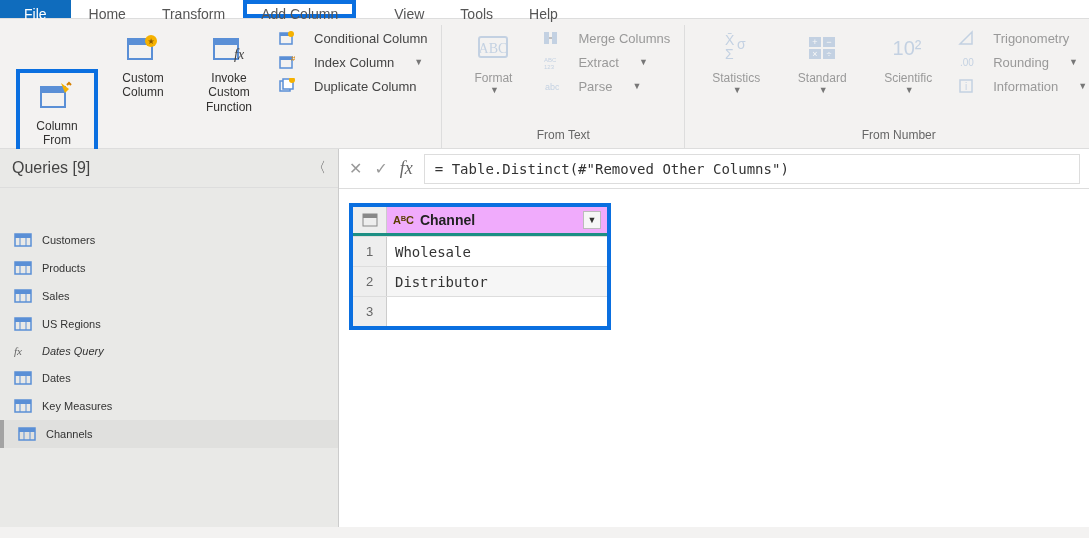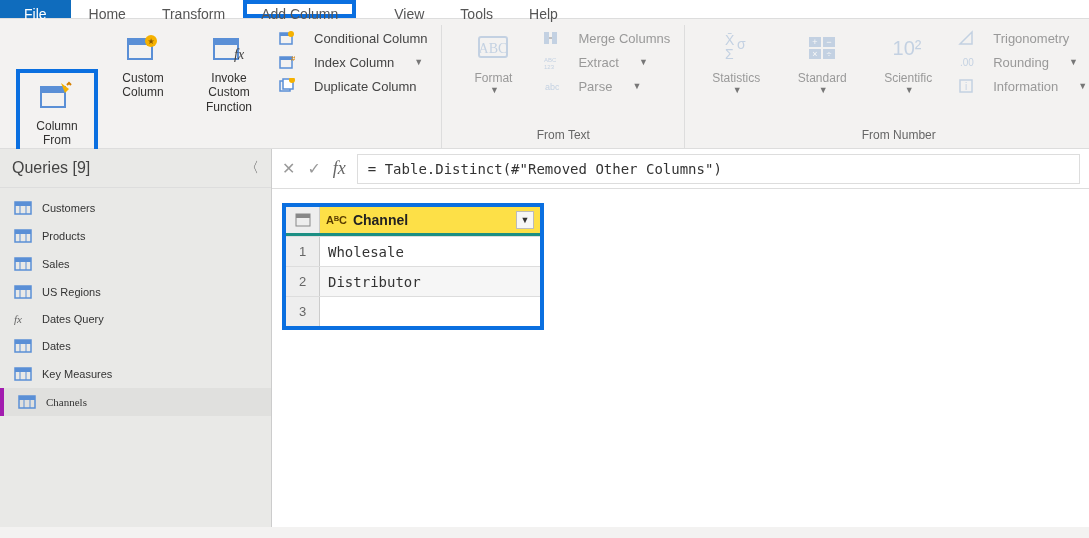--- a/index.html
+++ b/index.html
@@ -105,25 +105,26 @@
 .small-btn.faded, .big-btn.faded { color:#999; }
 .small-btn.faded .ic svg, .big-btn.faded .ico-box svg { opacity:.55; }
 .drop { font-size:9px; color:#777; margin-left:2px;}
 
 
 .main {
   display:flex;
   height: calc(100% - 160px);
 }
 .queries-panel {
-  width: 272px;
+  width: 339px;
   background:#e9e9e7;
   border-right:1px solid #ccc;
   display:flex;
   flex-direction:column;
+  gap:32px;
 }
 .queries-header {
   display:flex;
   align-items:center;
   justify-content:space-between;
   padding:10px 12px;
   font-size:16px;
   color:#444;
   border-bottom:1px solid #ddd;
 }
@@ -131,21 +132,21 @@
 .query-list { padding: 6px 0;}
 .query-item {
   display:flex;
   align-items:center;
   gap:10px;
   padding:7px 14px;
   font-size:11px;
   color:#333;
   cursor:pointer;
 }
-.query-item.active2 { background:#e0e0de; border-left:4px solid #a21caf;font-family:Liberation Serif, serif;}
+.query-item.active2 { background:#e0e0de; border-left:4px solid #a3a3a3;}
 .qi-icon { width:18px; height:14px; }
 .fx-icon { font-style:italic; font-family: "Times New Roman", serif; color:#666; width:18px;}
 
 .work-area {
   flex:1;
   background:#fff;
   display:flex;
   flex-direction:column;
 }
 .formula-bar {
@@ -171,21 +172,21 @@
 
 .table-wrap {
   padding: 14px 10px;
 }
 .data-table {
   border:4px solid #0a6fe0;
   width:262px;
 }
 .dt-header {
   display:flex;
-  background:#fde047;
+  background:#f0abfc;
   border-bottom:3px solid #1c8f84;
 }
 .dt-corner {
   width:34px; height:26px;
   background:#eee;
   border-right:1px solid #ccc;
   display:flex; align-items:center; justify-content:center;
   font-size:10px; color:#666;
 }
 .dt-col {
@@ -494,21 +495,21 @@
               <rect x="1" y="1" width="16" height="12" fill="none" stroke="#5a8fd6" stroke-width="1.5"></rect>
               <rect x="1" y="1" width="16" height="4" fill="#5a8fd6"></rect>
               <line x1="6" y1="1" x2="6" y2="13" stroke="#5a8fd6"></line>
               <line x1="12" y1="1" x2="12" y2="13" stroke="#5a8fd6"></line>
             </svg>
           </span>
         <span>US Regions</span>
       </div>
       <div class="query-item">
         <span class="fx-icon">fx</span>
-        <span style="">Dates Query</span>
+        <span style="font-style:italic">Dates Query</span>
       </div>
       <div class="query-item">
         <span class="qi-icon">
             <svg width="18" height="14">
               <rect x="1" y="1" width="16" height="12" fill="none" stroke="#5a8fd6" stroke-width="1.5"></rect>
               <rect x="1" y="1" width="16" height="4" fill="#5a8fd6"></rect>
               <line x1="6" y1="1" x2="6" y2="13" stroke="#5a8fd6"></line>
               <line x1="12" y1="1" x2="12" y2="13" stroke="#5a8fd6"></line>
             </svg>
           </span>

